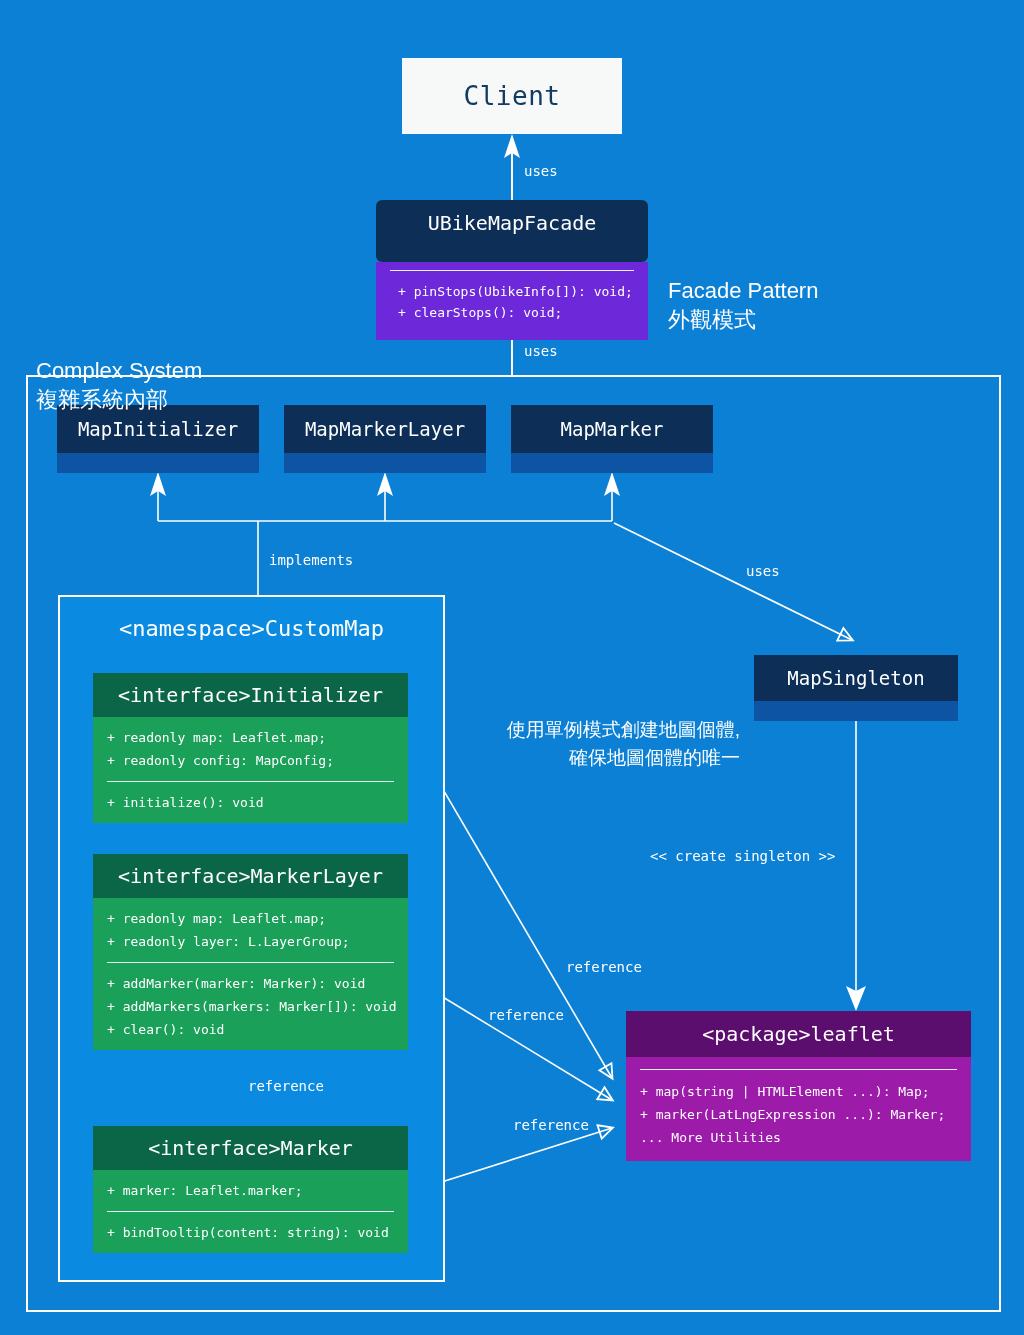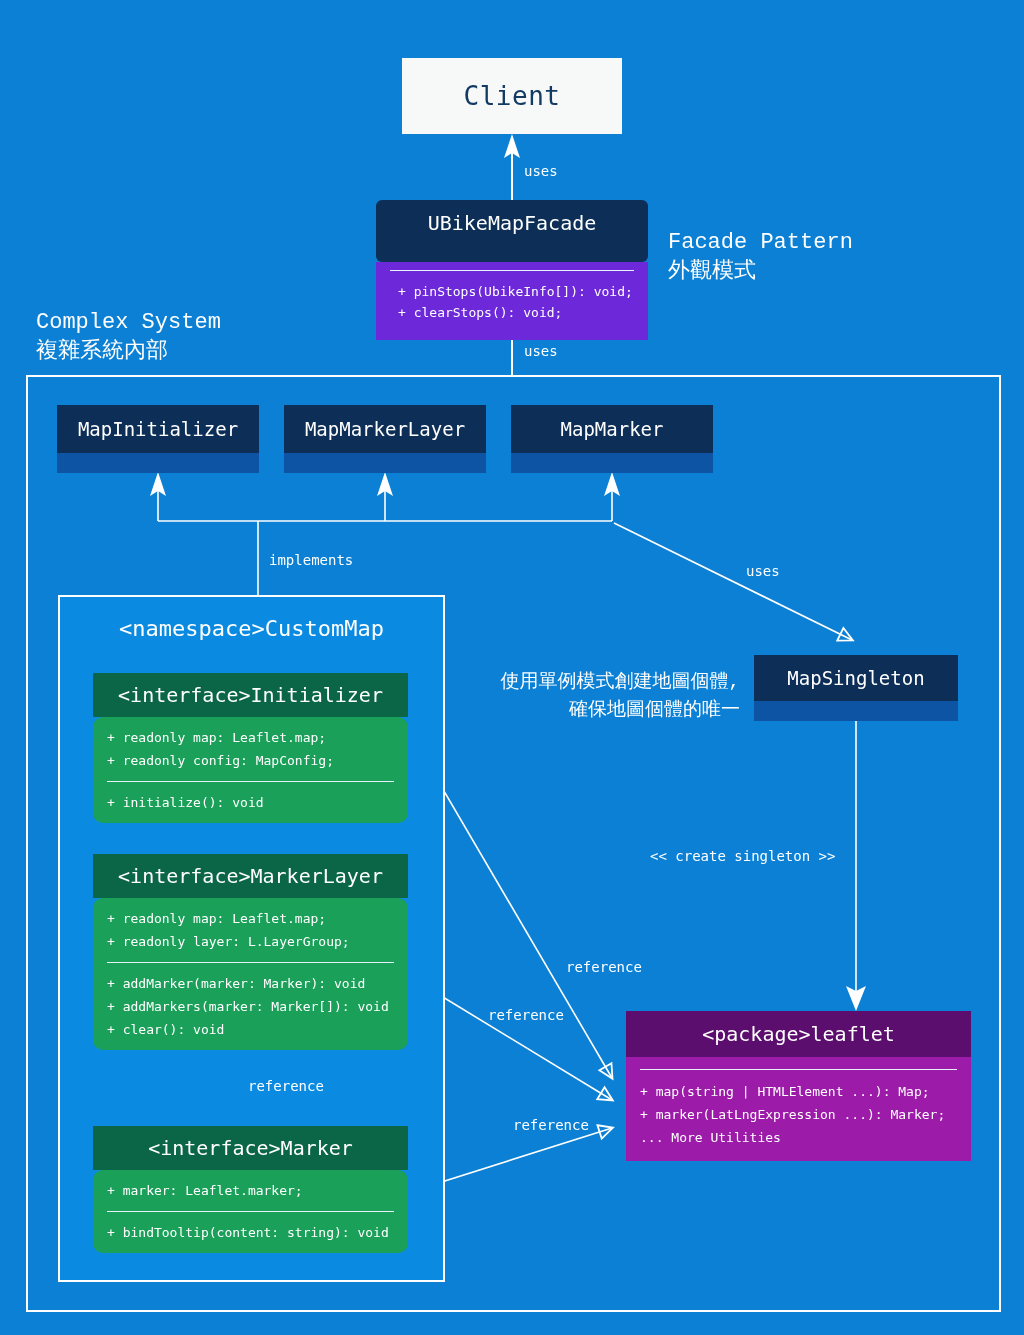--- a/index.html
+++ b/index.html
@@ -112,43 +112,44 @@
     color: #ffffff;
     font-size: 22px;
     font-family: "DejaVu Sans Mono", monospace;
   }
 
   
   .iface-box { left: 93px; width: 315px; }
   .iface-box .uml-header {
     background: #0b6647; font-size: 20px; height: 44px; line-height: 44px;
   }
-  .iface-box .uml-body { background: #1ba05a; box-sizing: border-box; padding: 9px 0; border-radius: 10px; }
+  .iface-box .uml-body { background: #1ba05a; box-sizing: border-box; padding: 9px 0; }
   .iface-box .uml-row { font-size: 13px; padding: 4px 0 4px 14px; }
   .iface-box .uml-sep { margin: 9px 14px; }
 
   #iface-initializer { top: 673px; }
   #iface-markerlayer { top: 854px; }
   #iface-marker      { top: 1126px; }
 
   
   #pkg-leaflet { left: 626px; top: 1011px; width: 345px; }
   #pkg-leaflet .uml-header {
     background: #5c0e6e; font-size: 20px; height: 46px; line-height: 46px;
   }
   #pkg-leaflet .uml-body { background: #9c1ba8; box-sizing: border-box; padding: 10px 0 12px; }
   #pkg-leaflet .uml-row { font-size: 13px; padding: 4px 0 4px 14px; }
   #pkg-leaflet .uml-sep { margin: 2px 14px 10px; }
 
   
   .annot {
     position: absolute;
     color: #ffffff;
-    font-family: Liberation Mono, monospace;
+    font-family: Liberation Sans, sans-serif;
     white-space: pre-line;
+    margin-top: 48px;
   }
   #annot-facade-pattern {
     left: 668px; top: 228px; font-size: 22px; line-height: 29px;
   }
   #annot-complex-system {
     left: 36px; top: 308px; font-size: 22px; line-height: 29px;
   }
   #annot-singleton-note {
     left: 455px; top: 668px; width: 285px; text-align: right;
     font-size: 19px; line-height: 28px;
@@ -286,21 +287,21 @@
     </div>
   </div>
 
   <div class="uml-box iface-box" id="iface-markerlayer">
     <div class="uml-header">&lt;interface&gt;MarkerLayer</div>
     <div class="uml-body">
       <div class="uml-row">+ readonly map: Leaflet.map;</div>
       <div class="uml-row">+ readonly layer: L.LayerGroup;</div>
       <div class="uml-sep"></div>
       <div class="uml-row">+ addMarker(marker: Marker): void</div>
-      <div class="uml-row">+ addMarkers(marker: Marker[]): void</div>
+      <div class="uml-row">+ addMarkers(markers: Marker[]): void</div>
       <div class="uml-row">+ clear(): void</div>
     </div>
   </div>
 
   <div class="uml-box iface-box" id="iface-marker">
     <div class="uml-header">&lt;interface&gt;Marker</div>
     <div class="uml-body">
       <div class="uml-row">+ marker: Leaflet.marker;</div>
       <div class="uml-sep"></div>
       <div class="uml-row">+ bindTooltip(content: string): void</div>

